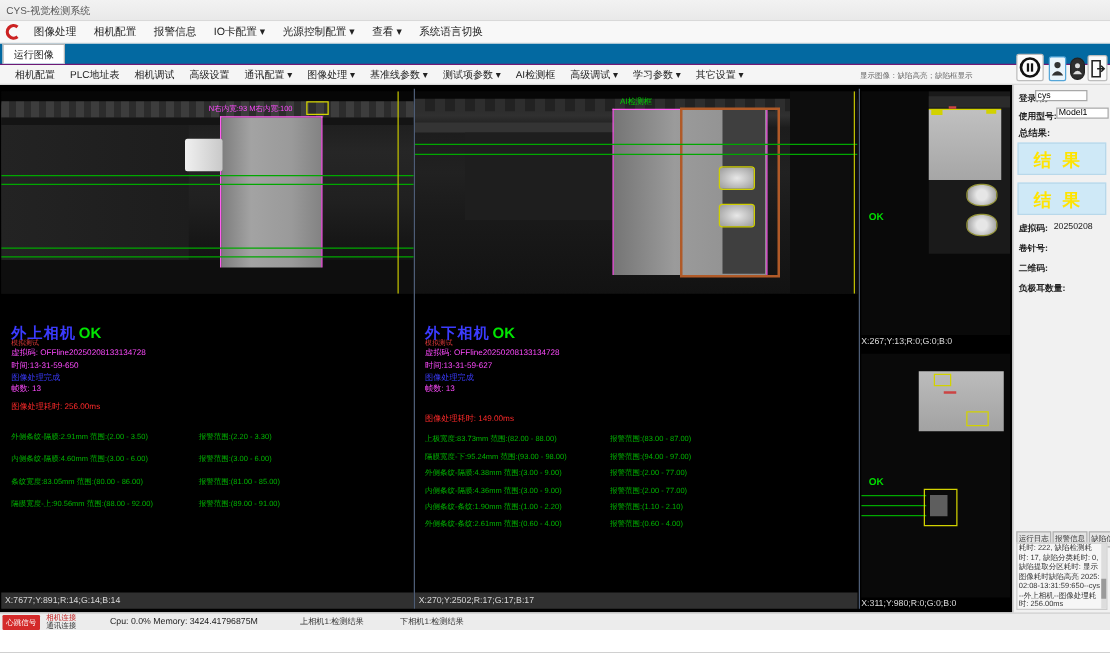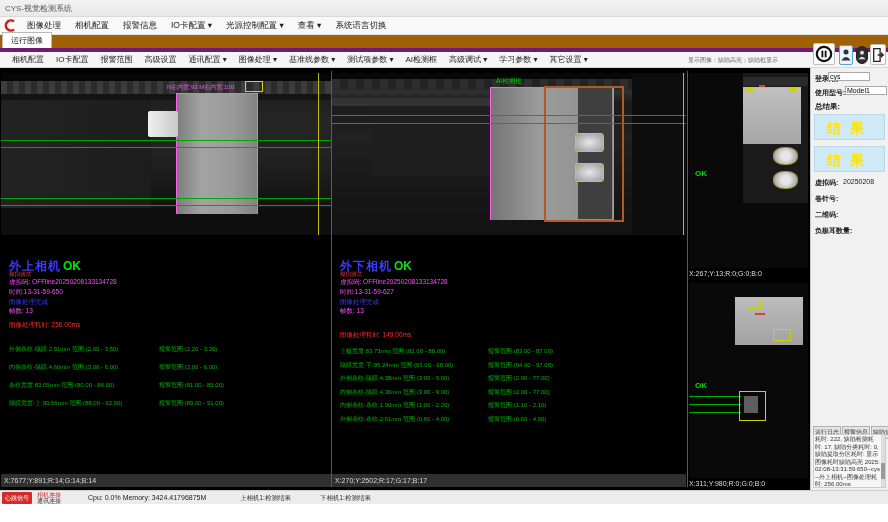--- a/index.html
+++ b/index.html
@@ -6,21 +6,21 @@
   #app{position:relative;width:888px;height:522px;background:#fff;overflow:hidden;
        font-family:"Liberation Sans","DejaVu Sans",sans-serif;color:#222;padding-left:39px;}
   .abs{position:absolute;}
   
   .titlebar{position:absolute;left:0;top:0;width:888px;height:17px;background:linear-gradient(#f2f2f2,#e9e9e9);
             border-bottom:1px solid #d9d9d9;font-size:8px;color:#555;line-height:17px;padding-left:5px;box-sizing:border-box;}
   .menubar{position:absolute;left:0;top:17px;width:888px;height:18px;background:#f8f8f8;border-bottom:1px solid #e4e4e4;
            display:flex;align-items:center;font-size:8.5px;box-sizing:border-box;}
   .menubar .logo{margin:0 4px 0 3px;}
   .mi{padding:0 7px;cursor:default;}
-  .tabrow{position:absolute;left:0;top:35px;width:888px;height:17px;background:#a16207;border-bottom:4px solid #701a75;box-sizing:border-box;}
+  .tabrow{position:absolute;left:0;top:35px;width:888px;height:17px;background:#0369a1;border-bottom:1px solid #701a75;box-sizing:border-box;}
   .tab{position:absolute;left:2px;bottom:0;background:#fff;border:1px solid #b8b8b8;border-bottom:none;
        font-size:8px;padding:2px 8px 2px 8px;color:#222;}
   .toolbar{position:absolute;left:0;top:52px;width:888px;height:16px;background:#f5f5f5;border-bottom:1px solid #d8d8d8;
            display:flex;align-items:center;font-size:8px;box-sizing:border-box;padding-left:6px;}
   .ti{padding:0 6px;}
   .hint{position:absolute;left:688px;top:56px;font-size:6px;color:#666;}
   
   .main{position:absolute;left:0;top:68px;width:810px;height:422px;background:#000;}
   .divider{position:absolute;top:3px;width:1px;height:416px;background:#4e5d76;}
   .panel{position:absolute;top:5px;height:414px;}
@@ -84,22 +84,22 @@
     <span class="mi">查看 ▾</span>
     <span class="mi">系统语言切换</span>
   </div>
 
   <div class="tabrow">
     <span class="tab">运行图像</span>
   </div>
 
   <div class="toolbar">
     <span class="ti">相机配置</span>
-    <span class="ti">IO卡配置</span>
-    <span class="ti">报警范围</span>
+    <span class="ti">PLC地址表</span>
+    <span class="ti">相机调试</span>
     <span class="ti">高级设置</span>
     <span class="ti">通讯配置 ▾</span>
     <span class="ti">图像处理 ▾</span>
     <span class="ti">基准线参数 ▾</span>
     <span class="ti">测试项参数 ▾</span>
     <span class="ti">AI检测框</span>
     <span class="ti">高级调试 ▾</span>
     <span class="ti">学习参数 ▾</span>
     <span class="ti">其它设置 ▾</span>
   </div>

